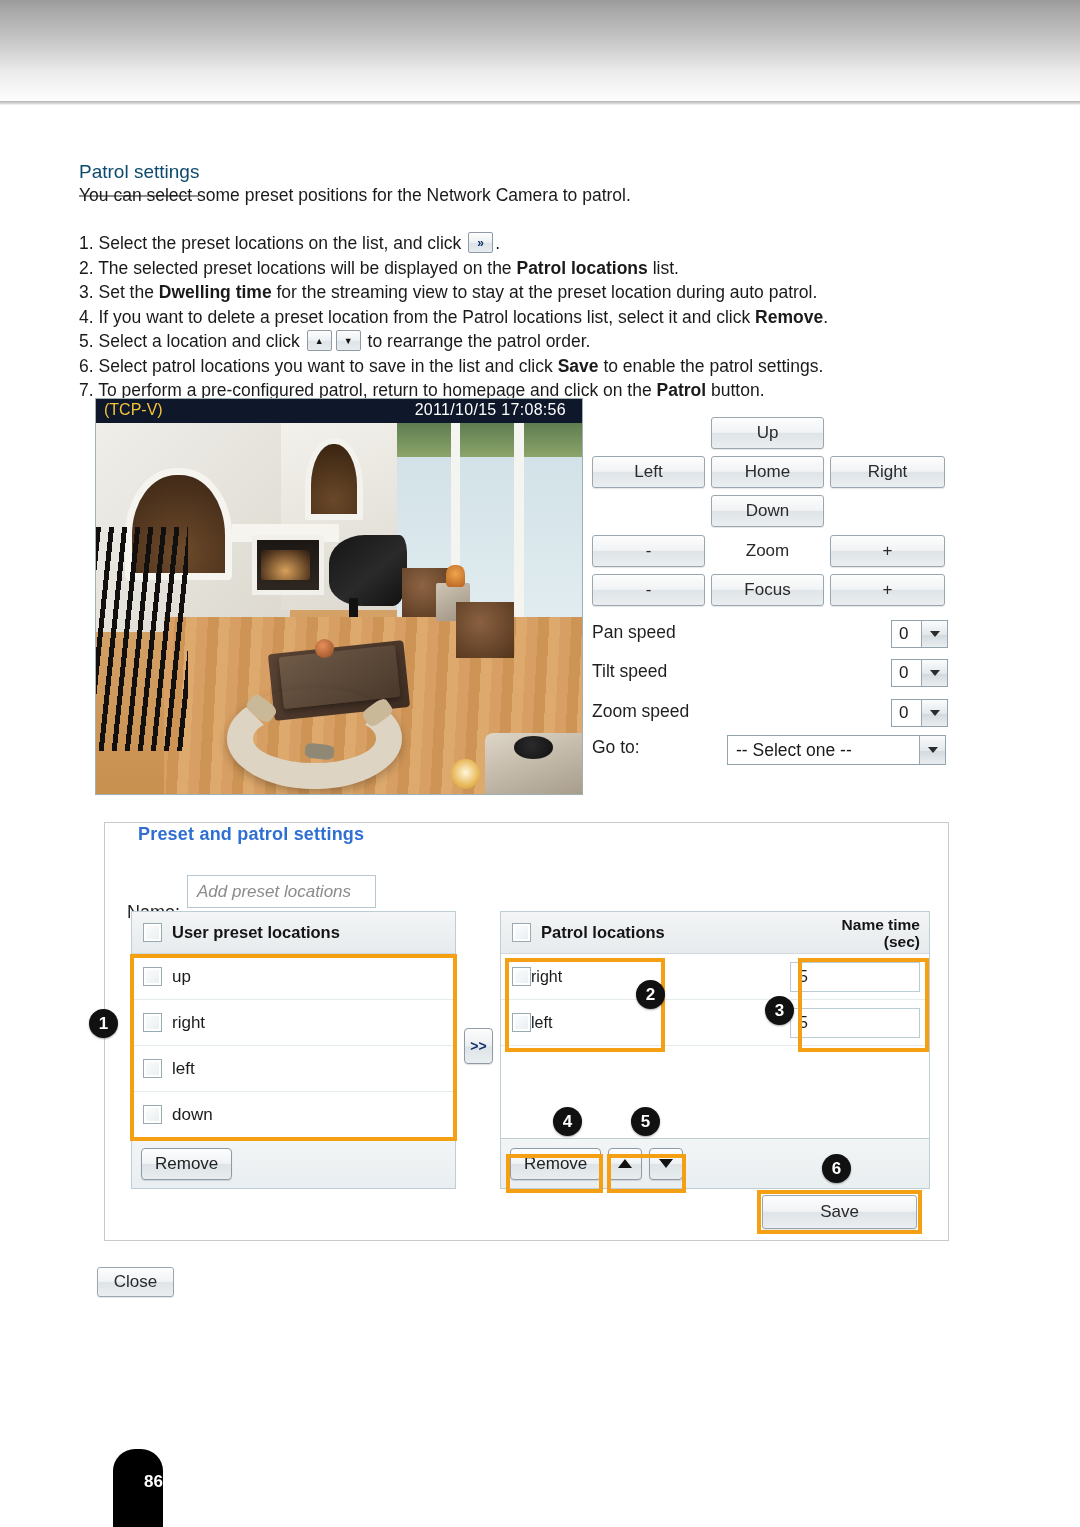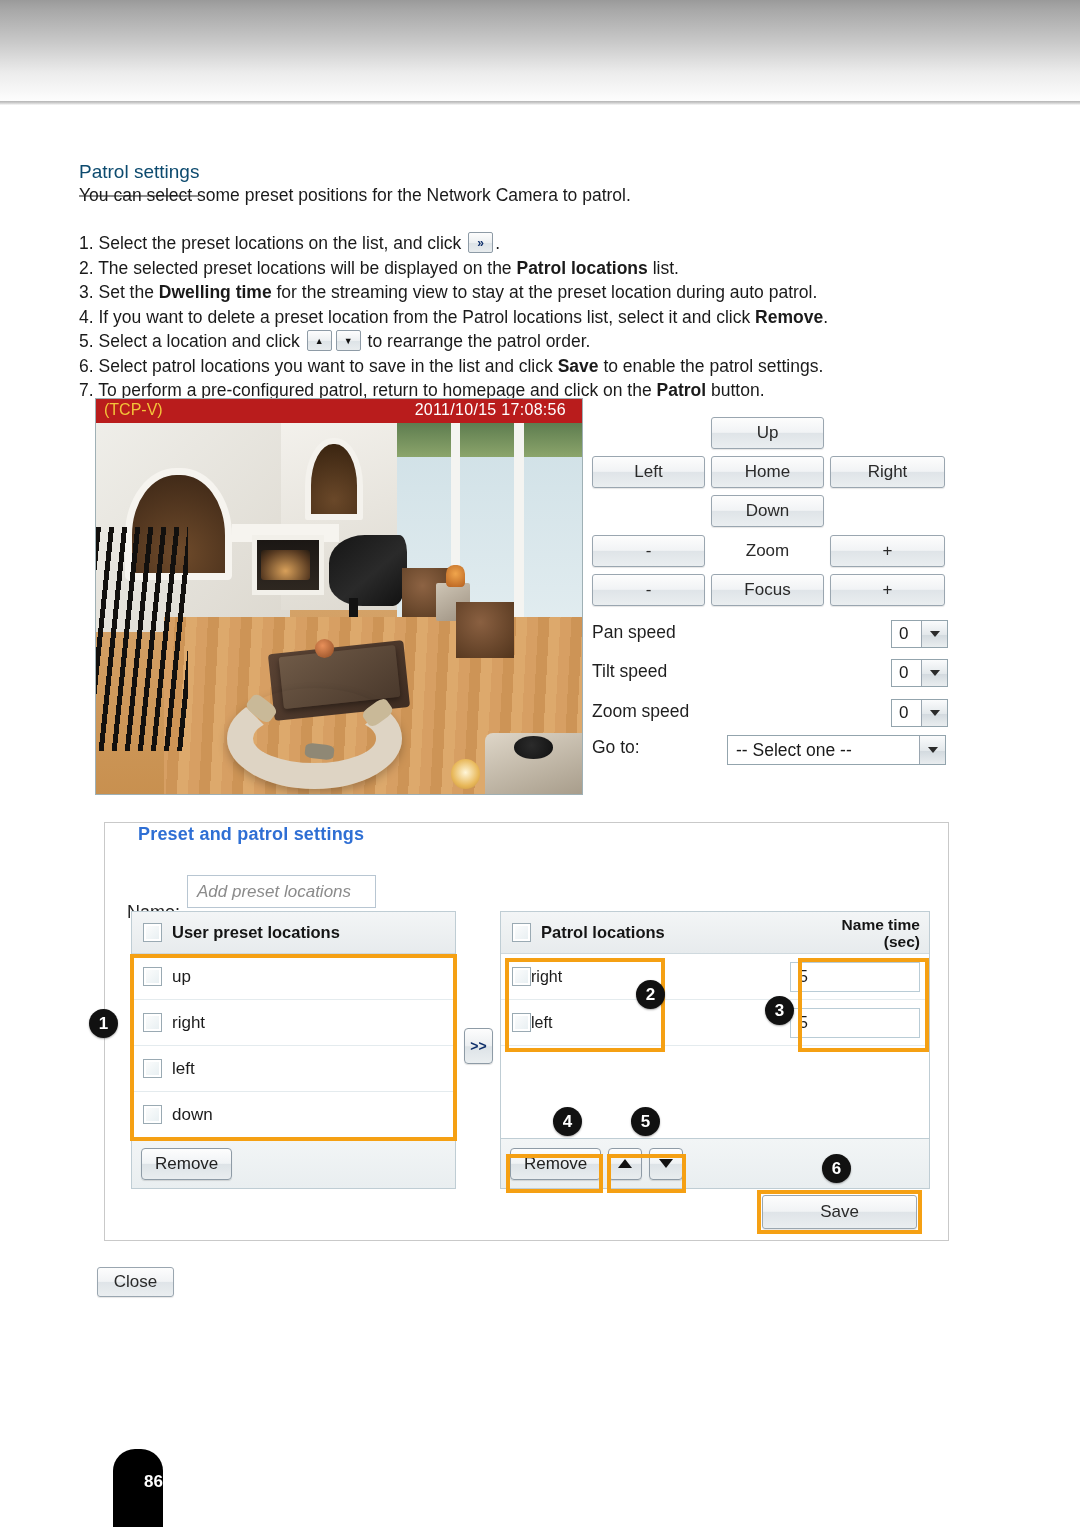--- a/index.html
+++ b/index.html
@@ -49,21 +49,21 @@
   .inline-btn .gl.arr { font-size:9px; color:#111; }
 
   
   #video-panel {
     position:absolute; left:95px; top:398px; width:488px; height:397px;
     border:1px solid #9fb0b5; background:#000;
     overflow:hidden;
   }
   #video-osd {
     position:absolute; left:0; top:0; width:100%; height:24px;
-    background:#b91c1c; z-index:5;
+    background:#0f172a; z-index:5;
   }
   #osd-proto {
     position:absolute; left:8px; top:2px; font-size:16px; color:#f3c43a;
     font-family:"Liberation Sans", sans-serif;
   }
   #osd-time {
     position:absolute; right:16px; top:2px; font-size:16px; color:#fff;
     letter-spacing:.3px;
     margin-left:28px;
   }

